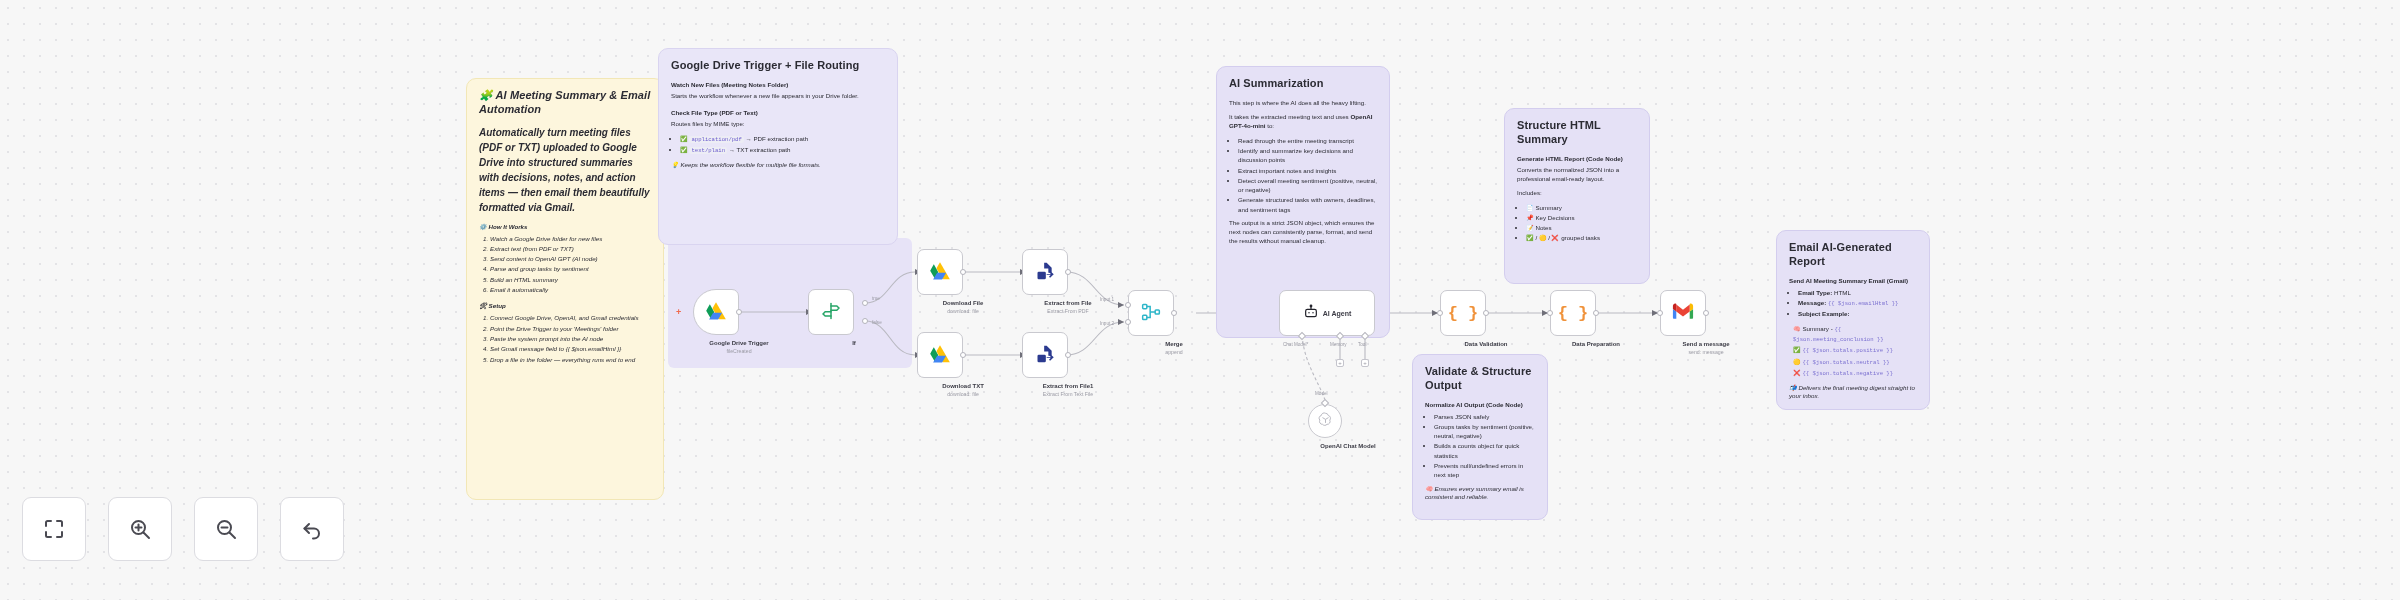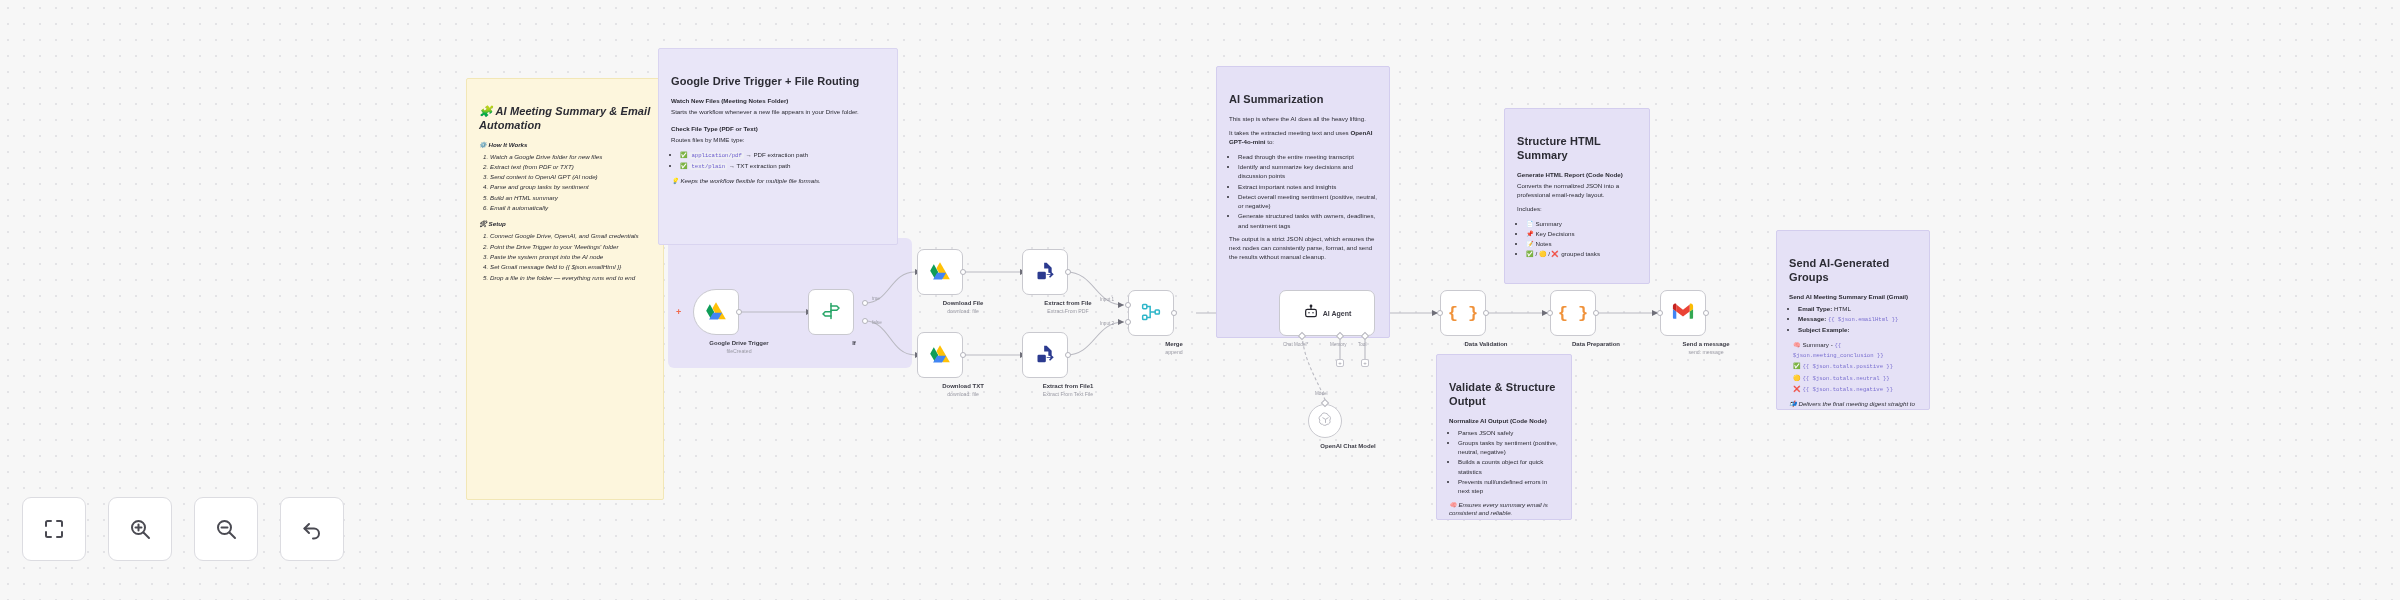--- a/index.html
+++ b/index.html
@@ -9,21 +9,21 @@
     font-family:"Liberation Sans", sans-serif;
     color:#2b2b33;
   }
   
   #canvas{
     position:absolute;inset:0;
     background-color:#f7f7f7;
     background-image:radial-gradient(#e3e3e6 1px, transparent 1px);
     background-size:16px 16px;
   }
-  .note{position:absolute;border-radius:2px;padding:26px 12px;box-sizing:border-box;overflow:hidden;}
+  .note{position:absolute;border-radius:10px;padding:10px 12px;box-sizing:border-box;overflow:hidden;}
   .note h3{margin:0 0 8px 0;font-size:11px;font-weight:700;line-height:1.25;letter-spacing:.1px;}
   .note h4{margin:8px 0 3px 0;font-size:6.2px;font-weight:700;line-height:1.3;}
   .note p{margin:0 0 5px 0;font-size:6.2px;line-height:1.45;}
   .note ul{margin:2px 0 5px 0;padding-left:9px;}
   .note ol{margin:2px 0 5px 0;padding-left:11px;}
   .note li{font-size:6.2px;line-height:1.5;margin-bottom:1px;}
   .note .lead{font-size:10px;font-weight:700;line-height:1.5;margin:8px 0;}
   .note .tip{font-size:6.2px;line-height:1.4;font-style:italic;}
   .code{font-family:"Liberation Mono", monospace;background:#ededf5;color:#6a5acd;padding:0 2px;border-radius:2px;font-size:5.6px;}
   .mono{font-family:"Liberation Mono", monospace;font-size:5.6px;color:#7a6fd0;}
@@ -110,20 +110,21 @@
     <polygon class="arrow" points="1118,302 1124,305 1118,308"></polygon>
     <polygon class="arrow" points="1118,319 1124,322 1118,325"></polygon>
     <polygon class="arrow" points="1271,310 1277,313 1271,316"></polygon>
     <polygon class="arrow" points="1432,310 1438,313 1432,316"></polygon>
     <polygon class="arrow" points="1542,310 1548,313 1542,316"></polygon>
     <polygon class="arrow" points="1652,310 1658,313 1652,316"></polygon>
   </svg>
 
   <div class="note note-yellow" style="left:466px;top:78px;width:198px;height:422px;">
     <h3>🧩 AI Meeting Summary &amp; Email Automation</h3>
+    <p class="lead">Automatically turn meeting files (PDF or TXT) uploaded to Google Drive into structured summaries with decisions, notes, and action items — then email them beautifully formatted via Gmail.</p>
     <h4>⚙️ How It Works</h4>
     <ol>
       <li>Watch a Google Drive folder for new files</li>
       <li>Extract text (from PDF or TXT)</li>
       <li>Send content to OpenAI GPT (AI node)</li>
       <li>Parse and group tasks by sentiment</li>
       <li>Build an HTML summary</li>
       <li>Email it automatically</li>
     </ol>
     <h4>🛠 Setup</h4>
@@ -193,34 +194,34 @@
         <span>📝</span>
         <span>Notes</span>
       </li>
       <li>
         <span>✅</span>
         <span>/ 🟡 / ❌ grouped tasks</span>
       </li>
     </ul>
   </div>
 
-  <div class="note note-lav" style="left:1412px;top:354px;width:136px;height:166px;margin-left:24px;">
+  <div class="note note-lav" style="left:1412px;top:354px;width:136px;height:166px;">
     <h3>Validate &amp; Structure Output</h3>
     <h4>Normalize AI Output (Code Node)</h4>
     <ul>
       <li>Parses JSON safely</li>
       <li>Groups tasks by sentiment (positive, neutral, negative)</li>
       <li>Builds a counts object for quick statistics</li>
       <li>Prevents null/undefined errors in next step</li>
     </ul>
     <p class="tip">🧠 Ensures every summary email is consistent and reliable.</p>
   </div>
 
   <div class="note note-lav" style="left:1776px;top:230px;width:154px;height:180px;">
-    <h3>Send AI-Generated Groups</h3>
+    <h3>Email AI-Generated Report</h3>
     <h4>Send AI Meeting Summary Email (Gmail)</h4>
     <ul>
       <li>
         <span class="b">Email Type:</span>
         <span>HTML</span>
       </li>
       <li>
         <span class="b">Message:</span>
         <span class="mono">{{ $json.emailHtml }}</span>
       </li>

